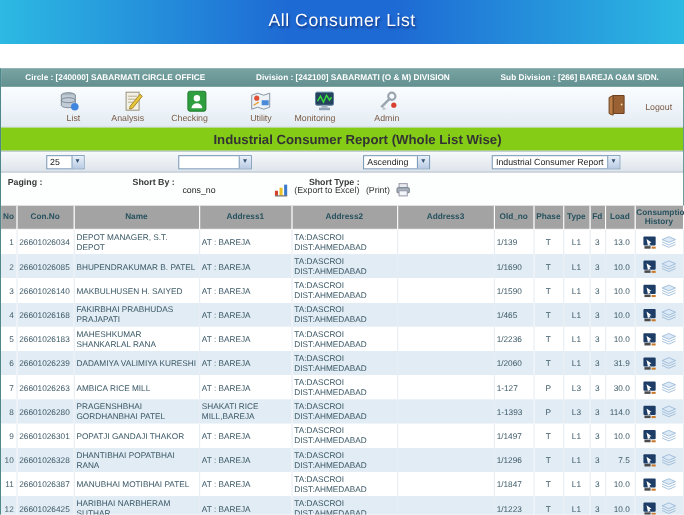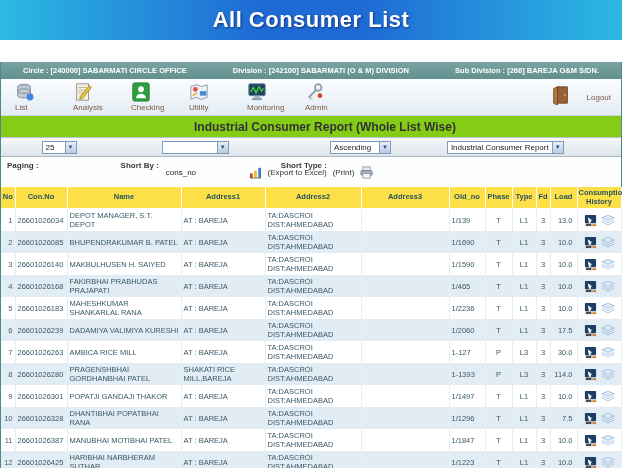--- a/index.html
+++ b/index.html
@@ -3,33 +3,33 @@
 <meta charset="utf-8">
 <style>
   * { margin:0; padding:0; box-sizing:border-box; }
   html,body { background:#fff; }
   body { font-family:"Liberation Sans", "DejaVu Sans", sans-serif; }
   .page { position:relative; width:622px; height:468px; overflow:hidden; background:#fff; }
 
   
   .banner { height:40px; background:linear-gradient(90deg,#2cb9e2 0%,#1e6ad4 42%,#1e6ad4 58%,#2cb9e2 100%);
             display:flex; align-items:center; justify-content:center; }
-  .banner-title { color:#fff; font-size:22px; font-weight:bold; letter-spacing:.5px;
+  .banner-title { color:#fff; font-size:16px; font-weight:normal; letter-spacing:.5px;
                   text-shadow:1px 1px 2px rgba(10,20,80,.65); }
   .gap { height:22px; background:#fff; }
 
   
   .frame { border-left:1px solid #4f8888; border-right:1px solid #4f8888; background:#eef3f8; }
 
   .infobar { height:17px; background:linear-gradient(#7aa4a4,#628f8f); color:#fff; font-size:7.5px; font-weight:bold;
              display:flex; align-items:center; justify-content:space-between; padding:0 22px; }
 
   .toolbar { height:37px; background:linear-gradient(#fbfdff,#e3ecf3); border-bottom:1px solid #cdd8e2;
              display:flex; align-items:flex-start; padding:2px 10px 0 14px; }
-  .nav-item { width:58px; display:flex; flex-direction:column; align-items:flex-start; cursor:pointer; }
+  .nav-item { width:58px; display:flex; flex-direction:column; align-items:flex-end; cursor:pointer; }
   .nav-item .icon { height:21px; display:flex; align-items:center; }
   .nav-item .nav-label { font-size:8px; color:#7b5a44; margin-top:1px; }
   .logout { margin-left:auto; display:flex; align-items:center; gap:16px; cursor:pointer; padding-top:4px; }
   .logout .nav-label { font-size:8px; color:#7b5a44; }
 
   .title-row { height:21px; display:flex; align-items:center; justify-content:center; background:#84cc16;padding-left:28px; }
   .report-title { font-size:12px; font-weight:bold; color:#333; }
 
   .filter-row { height:20px; background:linear-gradient(#f7f9fb,#dde4ea); border-top:1px solid #b8c4ce;
                 border-bottom:1px solid #a8b6c2; display:flex; align-items:center; padding:0 6px; }
@@ -43,21 +43,21 @@
             font-size:6px; color:#34506e; display:flex; align-items:center; justify-content:center; }
   .dd-paging .dd-val { min-width:22px; }
   .dd-sortby .dd-val { min-width:54px;margin-top:25px; }
   .dd-sorttype .dd-val { min-width:48px; }
 
   .export-row { height:30px; background:#fdfefe; display:flex; align-items:center; justify-content:center; gap:6px; }
   .export-label, .print-label { font-size:8px; color:#333; cursor:pointer; }
 
   
   table { width:620px; border-collapse:collapse; table-layout:fixed; background:#fff; }
-  th { background:#fde047; color:#27525f; font-size:7.5px; font-weight:bold; text-align:center;
+  th { background:#a3a3a3; color:#27525f; font-size:7.5px; font-weight:bold; text-align:center;
        border-right:1px solid #fff; border-bottom:1px solid #fff; padding:2px 1px; line-height:1.15; }
   td { font-size:7.5px; color:#3a5866; padding:2px 2px; line-height:1.2; vertical-align:middle;
        border-right:1px solid #e6edf3; white-space:pre-line; overflow:hidden; }
   tr.even td { background:#e2ecf4; }
   tr.odd td { background:#fff; }
   td.c-no { text-align:right; color:#44606c; }
   td.c-phase, td.c-type, td.c-fd { text-align:center; }
   td.c-load { text-align:right; padding-right:4px; }
   td.c-hist { text-align:center; }
   .hist-icons { display:flex; align-items:center; justify-content:center; gap:4px; }
@@ -369,21 +369,21 @@
             <td class="c-con-no">26601026239</td>
             <td class="c-name">DADAMIYA VALIMIYA KURESHI</td>
             <td class="c-address1">AT : BAREJA</td>
             <td class="c-address2">TA:DASCROI
 DIST:AHMEDABAD</td>
             <td class="c-address3"></td>
             <td class="c-old-no">1/2060</td>
             <td class="c-phase">T</td>
             <td class="c-type">L1</td>
             <td class="c-fd">3</td>
-            <td class="c-load">17.5</td>
+            <td class="c-load">31.9</td>
             <td class="c-hist"><div class="hist-icons"><span><svg width="13" height="13" viewBox="0 0 14 14">
                     <rect x="1" y="1" width="12" height="9" rx="1" fill="#1d3d66"></rect>
                     <path d="M4 3.5l5 3.5-2 .4 1 2.4-1.6-.9-.8 2z" fill="#fff"></path>
                     <rect x="2" y="10.5" width="6" height="2.5" fill="#4a4a4a"></rect>
                     <rect x="9" y="11" width="4" height="2" fill="#c87828"></rect>
                   </svg></span><span><svg width="14" height="12" viewBox="0 0 16 13">
                     <path d="M8 1l7 3-7 3-7-3z" fill="#dce9f6" stroke="#8fb2d4" stroke-width=".8"></path>
                     <path d="M1 6.5l7 3 7-3" fill="none" stroke="#8fb2d4" stroke-width=".8"></path>
                     <path d="M1 9l7 3 7-3" fill="none" stroke="#8fb2d4" stroke-width=".8"></path>
                   </svg></span></div></td>

